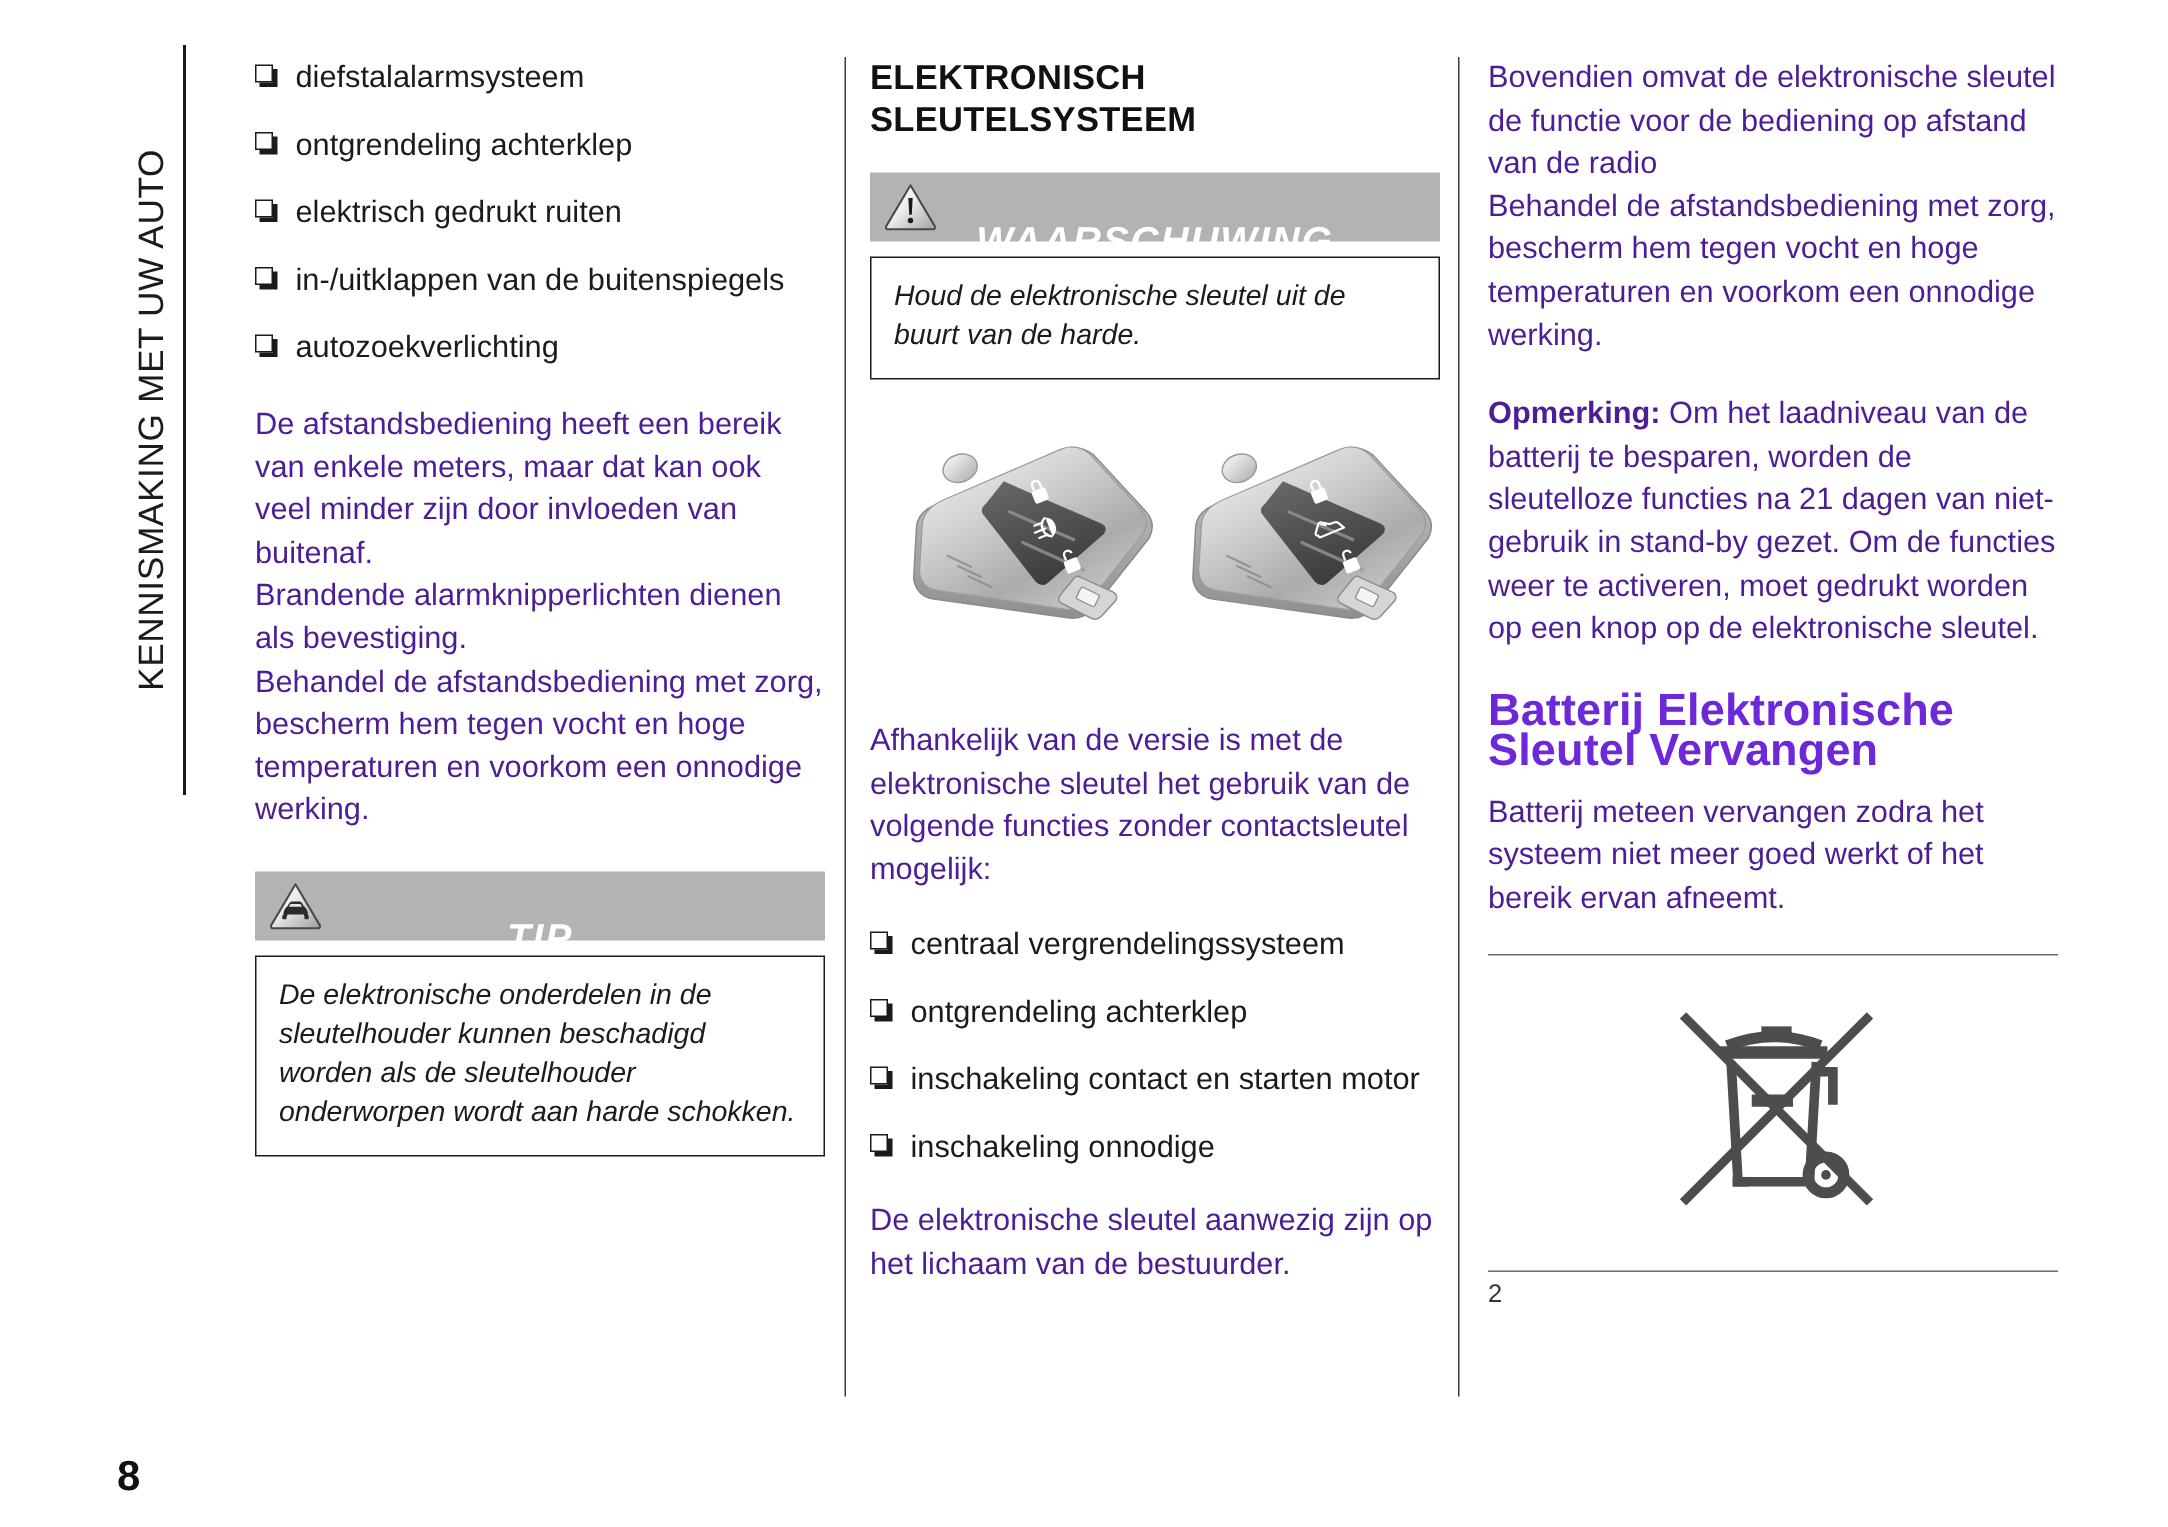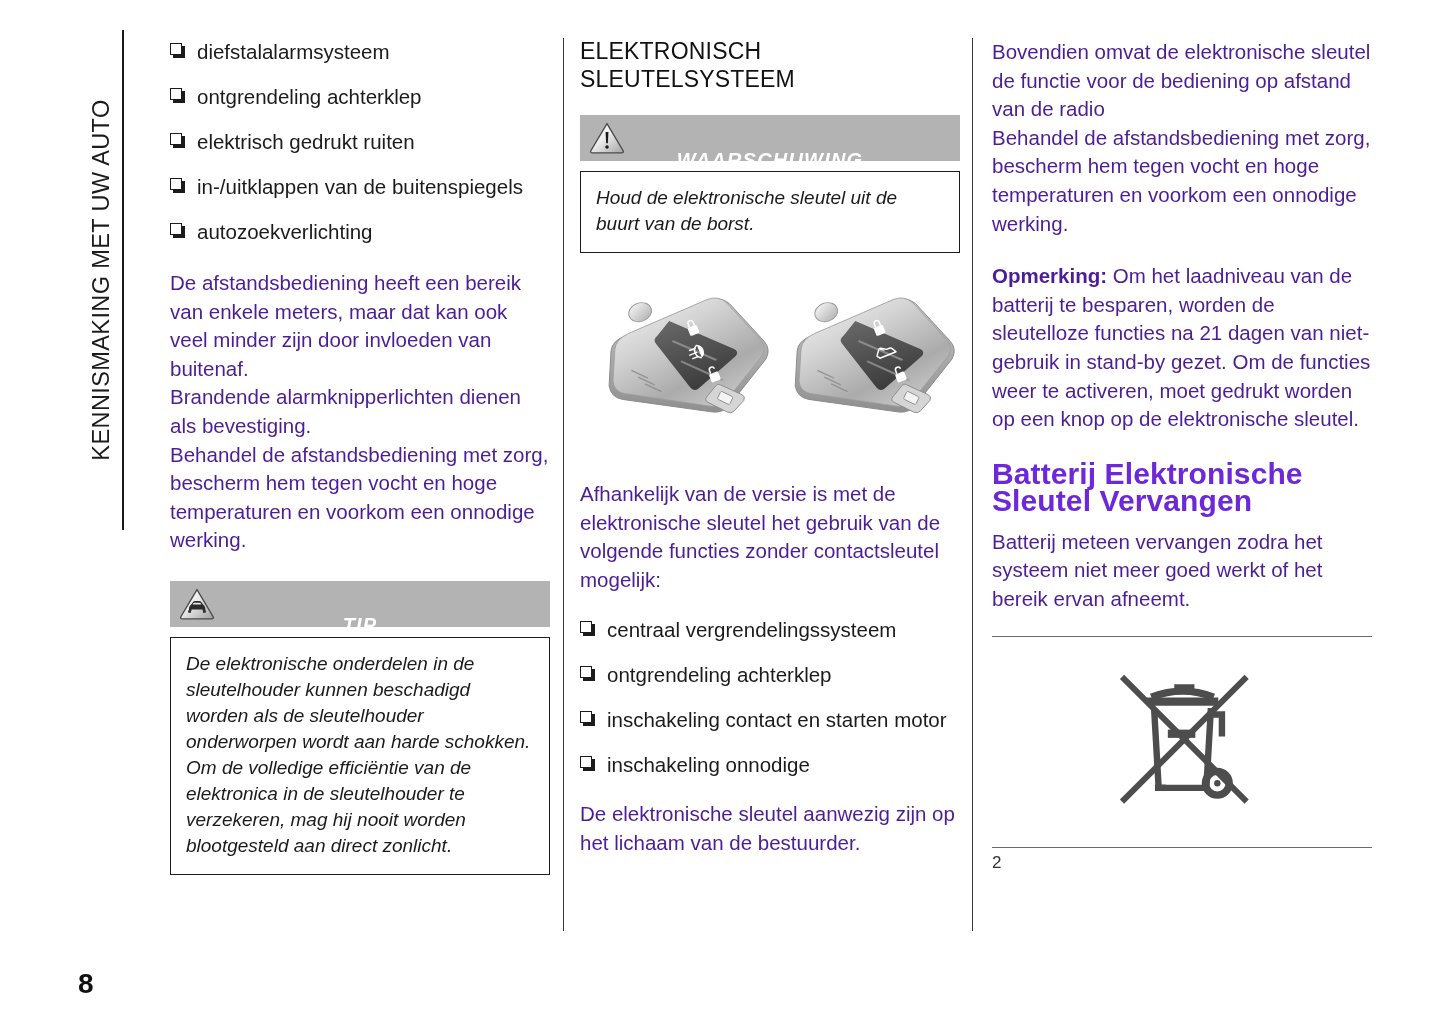--- a/index.html
+++ b/index.html
@@ -63,21 +63,21 @@
     line-height: 28.6px;
     color: #4c1d95;
   }
   p.body + p.body { margin-top: 22px; }
   .gap-md { height: 24px; }
 
   h2.heading {
     margin: 0;
     font-size: 23px;
     line-height: 27.5px;
-    font-weight: normal;
+    font-weight: bold;
     letter-spacing: 0.2px;
     color: #111;
     text-transform: uppercase;
   }
   h3.subheading {
     margin: 0;
     font-size: 30px;
     line-height: 27px;
     font-weight: bold;
     letter-spacing: 0.1px;
@@ -117,21 +117,21 @@
   
   .callout-bar {
     position: relative;
     height: 46px;
     background: #b3b3b3;
     display: flex;
     align-items: center;
     justify-content: center;
   }
   .callout-bar .bar-title {
-    font-size: 20px;
+    font-size: 26px;
     font-weight: bold;
     font-style: italic;
     letter-spacing: 1.2px;
     color: #ffffff;
     margin-top: 44px;
   }
   .callout-bar .bar-icon {
     position: absolute;
     left: 8px; top: 50%;
     transform: translateY(-50%);
@@ -261,21 +261,20 @@
             <rect x="11.6" y="27.3" width="3.4" height="3.1" rx="0.7"></rect>
             <rect x="29" y="27.3" width="3.4" height="3.1" rx="0.7"></rect>
           </g>
           <path d="M16.8 20.6 l1.3-2.1 h7.8 l1.3 2.1 z" fill="#e6e6e6"></path>
         </svg>
       </span>
       <span class="bar-title">TIP</span>
     </div>
     <div class="callout-body">
       <p>De elektronische onderdelen in de sleutelhouder kunnen beschadigd worden als de sleutelhouder onderworpen wordt aan harde schokken.</p>
-      <p>Om de volledige efficiëntie van de elektronica in de sleutelhouder te verzekeren, mag hij nooit worden blootgesteld aan direct zonlicht.</p>
     </div>
   </div>
 
 </div>
 
 <div class="col" id="col-mid">
 
   <h2 class="heading">ELEKTRONISCH SLEUTELSYSTEEM</h2>
 
   <div style="height:22px"></div>
@@ -292,21 +291,21 @@
             </linearGradient>
           </defs>
           <path d="M22 3 L41 35 Q42 37.5 39 37.5 L5 37.5 Q2 37.5 3 35 Z" fill="url(#triGradB)" stroke="#4a4a4a" stroke-width="1.6" stroke-linejoin="round"></path>
           <path d="M20.3 13 h3.4 l-0.7 13.1 h-2 z" fill="#1b1b1b"></path>
           <circle cx="22" cy="30.6" r="2.1" fill="#1b1b1b"></circle>
         </svg>
       </span>
       <span class="bar-title">WAARSCHUWING</span>
     </div>
     <div class="callout-body">
-      <p>Houd de elektronische sleutel uit de buurt van de borst.</p>
+      <p>Houd de elektronische sleutel uit de buurt van de harde.</p>
     </div>
   </div>
 
   <div class="figure-keys">
     <svg viewBox="0 0 392 170" width="380" height="165" aria-hidden="true">
       <defs>
         <linearGradient id="bodyG" x1="0.1" y1="0" x2="0.85" y2="1">
           <stop offset="0%" stop-color="#f2f2f2"></stop>
           <stop offset="35%" stop-color="#d2d2d2"></stop>
           <stop offset="70%" stop-color="#ababab"></stop>

